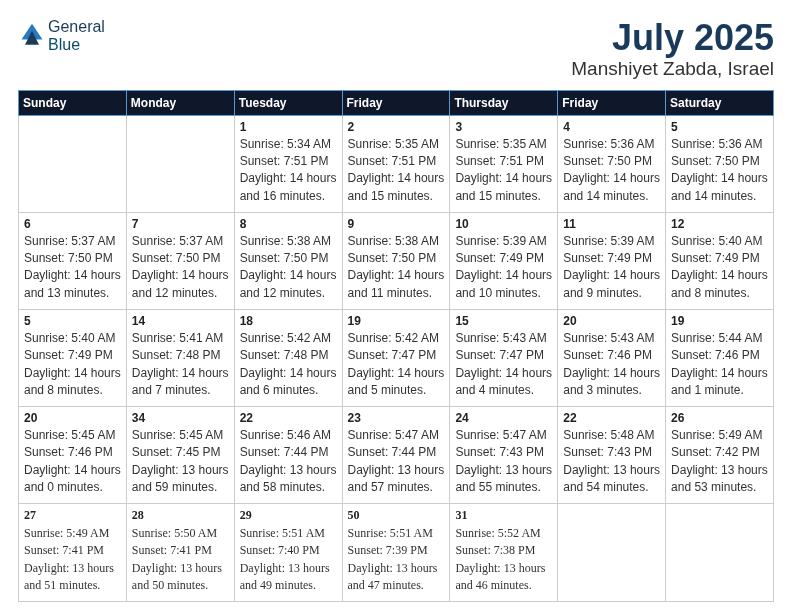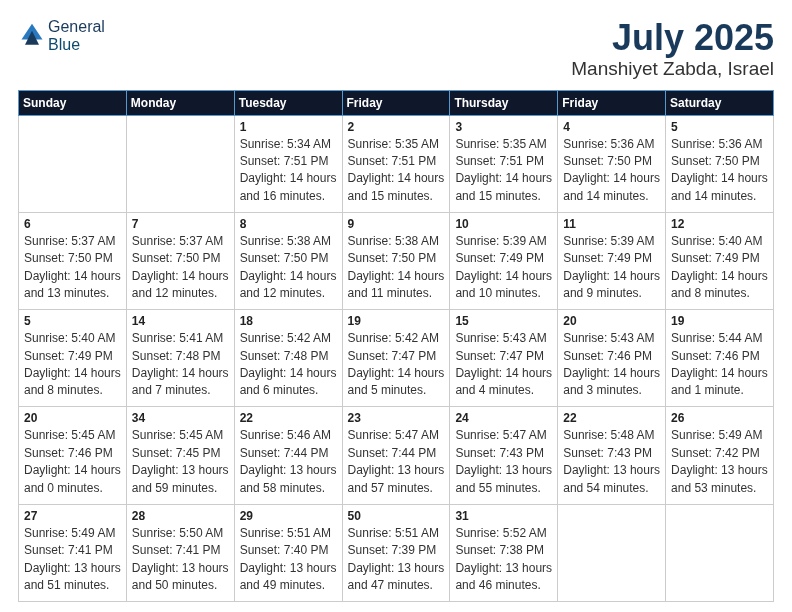--- a/index.html
+++ b/index.html
@@ -71,20 +71,21 @@
       border: 1px solid #ccc;
       vertical-align: top;
       padding: 4px 5px;
       font-size: 9.5px;
       color: #333;
       background: #fff;
       height: 82px;
     }
     .calendar tr:last-child td {
       height: 82px;
+      font-family: Liberation Serif, serif;
     }
     .day-num {
       font-size: 12px;
       font-weight: bold;
       color: #222;
       display: block;
       margin-bottom: 2px;
     }
     .day-info {
       font-size: 12px;

